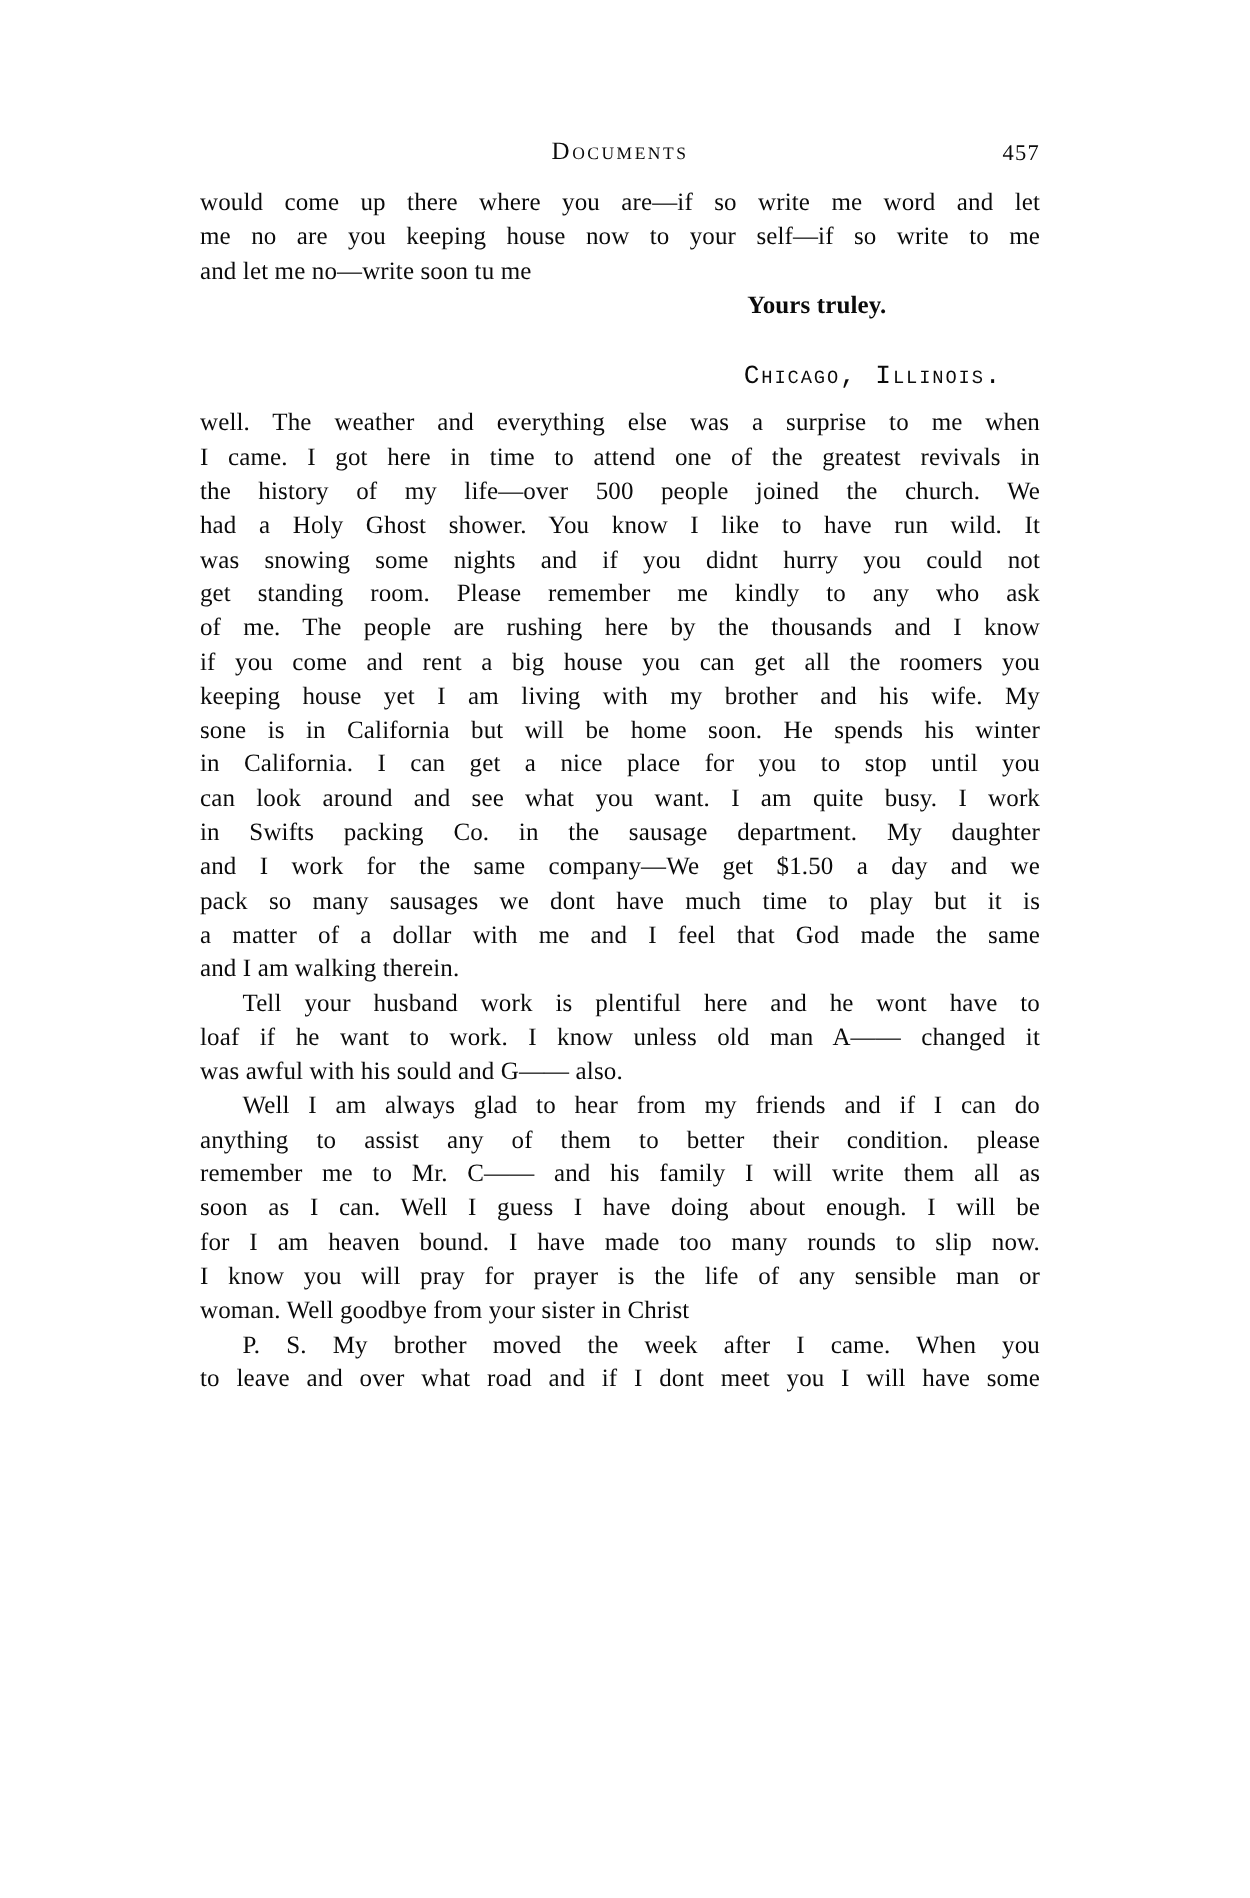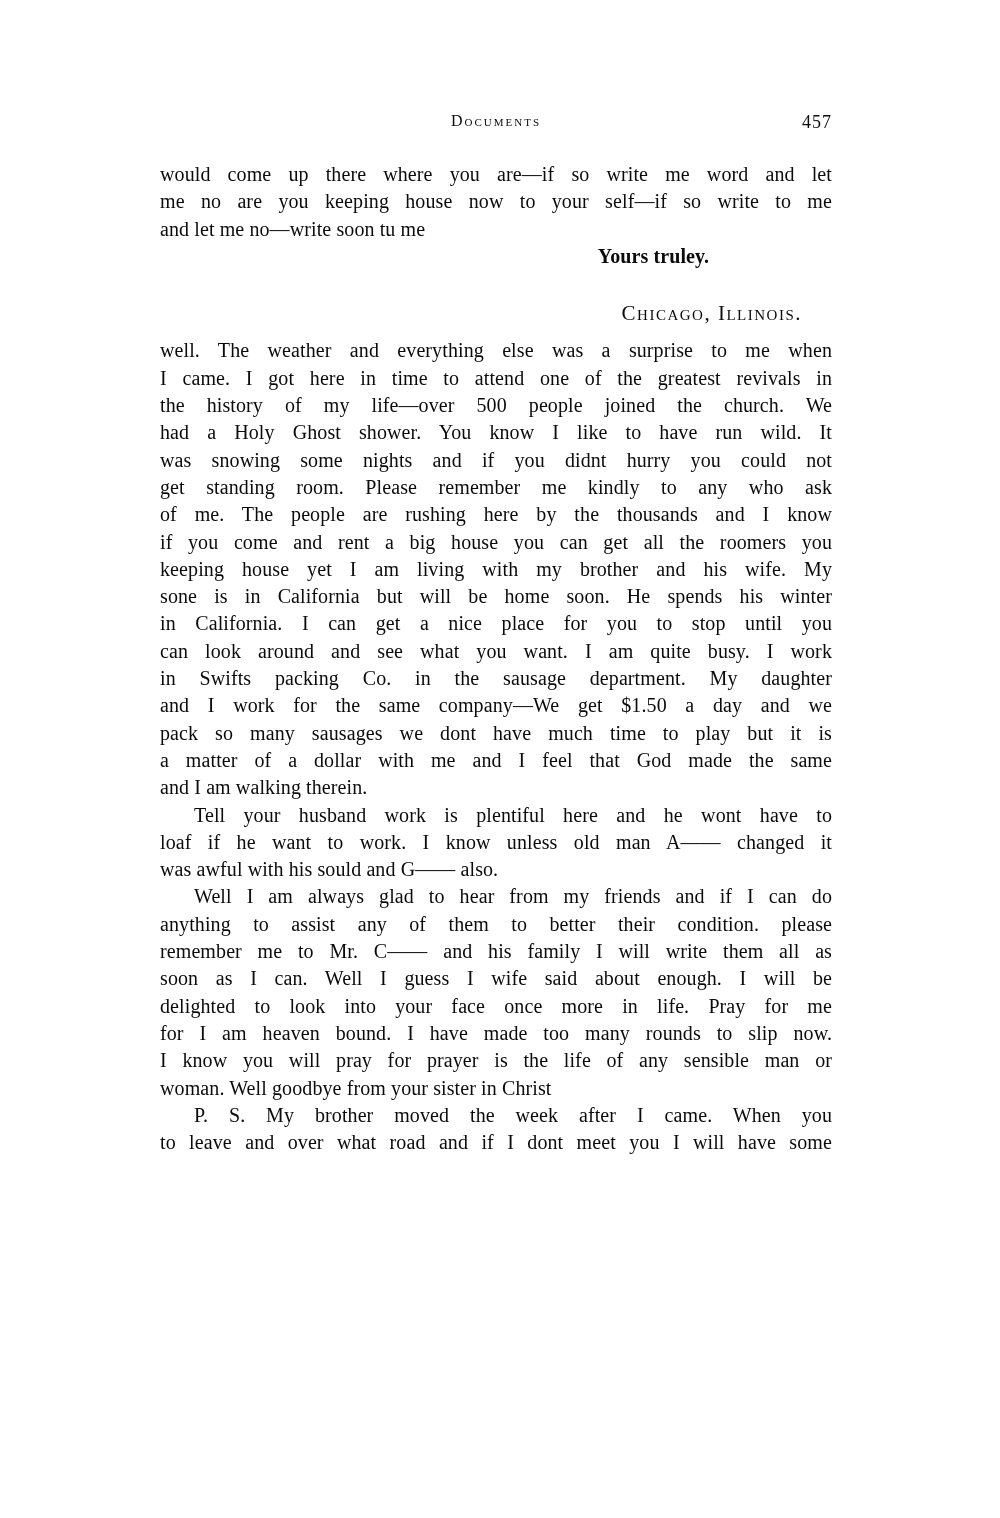--- a/index.html
+++ b/index.html
@@ -18,36 +18,36 @@
   }
   .running-head {
     position: absolute;
     top: 106px;
     left: 160px;
     width: 672px;
     height: 30px;
   }
   .head-title {
     text-align: center;
-    font-size: 16px;
+    font-size: 20px;
     line-height: 30px;
     font-variant: small-caps;
     letter-spacing: 2px;
   }
   .page-num {
     position: absolute;
     right: 0;
     top: 1px;
     font-size: 18px;
     line-height: 30px;
     letter-spacing: 1px;
   }
   .body-text {
     position: absolute;
-    top: 161px;
+    top: 149px;
     left: 160px;
     width: 672px;
     font-size: 20px;
     line-height: 27.3px;
     letter-spacing: 0.1px;
   }
   .jline {
     text-align: justify;
     text-align-last: justify;
   }
@@ -70,20 +70,21 @@
     font-weight: bold;
   }
   .gap-lg { height: 30px; }
   .gap-sm { height: 10px; }
   .dateline {
     text-align: right;
     padding-right: 30px;
     font-size: 21px;
     font-variant: small-caps;
     letter-spacing: 1.5px;
+    font-family: Liberation Mono, monospace;
   }
 </style>
 </head>
 <body>
 
 <div class="page">
 
   <div class="running-head">
     <div class="head-title">Documents</div>
     <div class="page-num">457</div>
@@ -130,22 +131,21 @@
     <div class="para indent-first">
         <div class="jline">Tell your husband work is plentiful here and he wont have to</div>
         <div class="jline">loaf if he want to work. I know unless old man A—— changed it</div>
         <div class="jline lastline">was awful with his sould and G—— also.</div>
       </div>
 
     <div class="para indent-first">
         <div class="jline">Well I am always glad to hear from my friends and if I can do</div>
         <div class="jline">anything to assist any of them to better their condition. please</div>
         <div class="jline">remember me to Mr. C—— and his family I will write them all as</div>
-        <div class="jline">soon as I can. Well I guess I wife said about enough. I will be</div>
-        <div class="jline">delighted to look into your face once more in life. Pray for me</div>
+        <div class="jline">soon as I can. Well I guess I have doing about enough. I will be</div>
         <div class="jline">for I am heaven bound. I have made too many rounds to slip now.</div>
         <div class="jline">I know you will pray for prayer is the life of any sensible man or</div>
         <div class="jline lastline">woman. Well goodbye from your sister in Christ</div>
       </div>
 
     <div class="para indent-first">
         <div class="jline">P. S. My brother moved the week after I came. When you</div>
         <div class="jline">to leave and over what road and if I dont meet you I will have some</div>
       </div>
 

